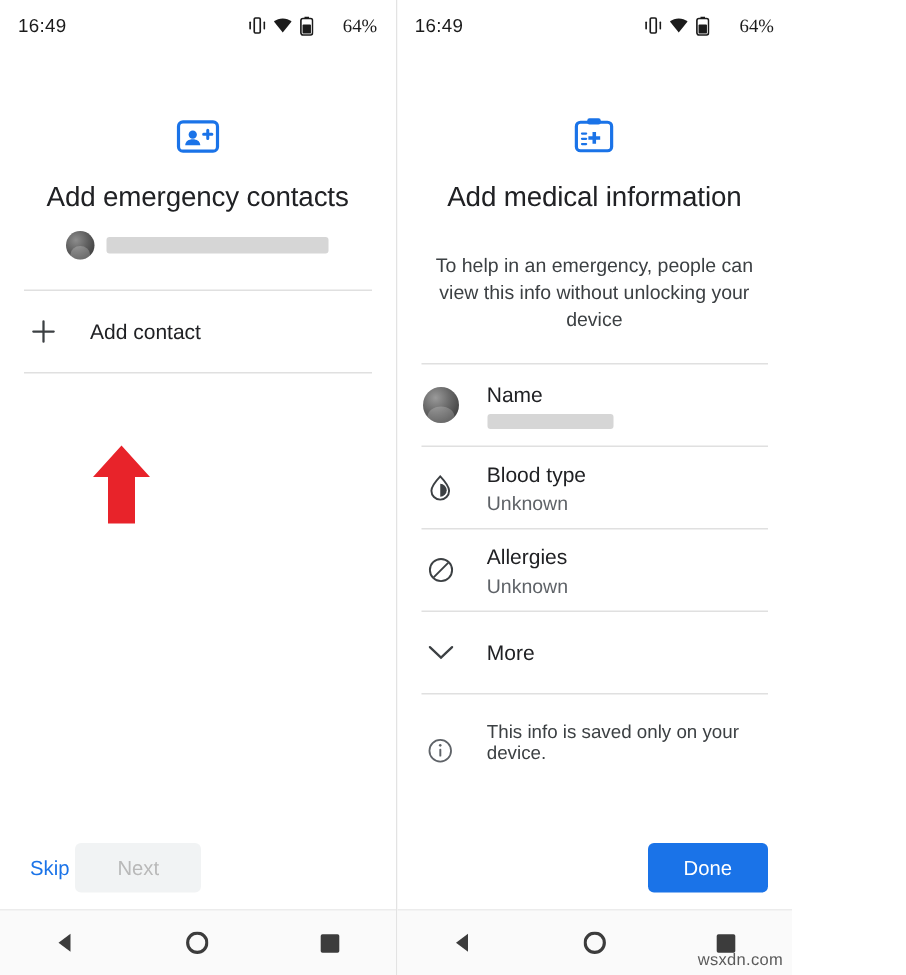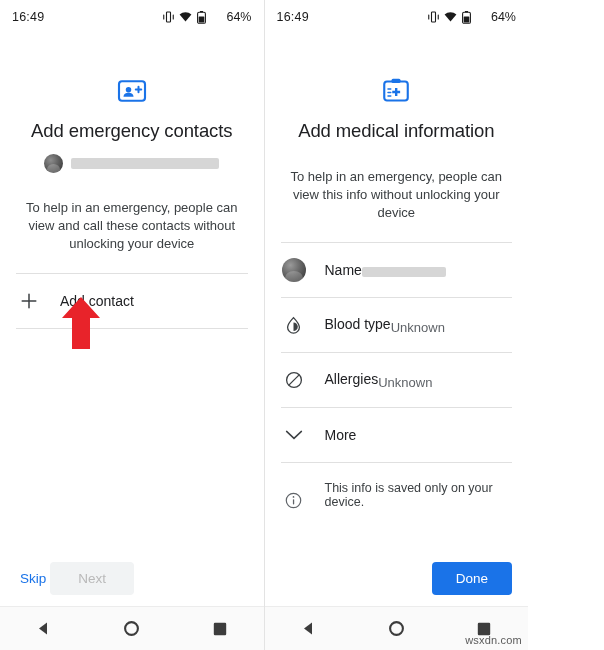--- a/index.html
+++ b/index.html
@@ -40,21 +40,21 @@
     font-size: 12.5px;
     color: #1b1b1b;
   }
   .status-clock { letter-spacing: 0.2px; }
   .status-icons {
     display: flex;
     align-items: center;
     gap: 5px;
   }
   .status-icons svg { display: block; }
-  .battery-pct { font-size: 12.5px; margin-left: 15px; }
+  .battery-pct { font-size: 12.5px; margin-left: 15px; font-family: Liberation Serif, serif; }
 
   
   .content {
     flex: 1;
     padding: 0 16px;
     box-sizing: border-box;
     position: relative;
   }
   .hero-icon {
     margin-top: 42px;
@@ -121,21 +121,21 @@
     min-height: 54px;
     gap: 18px;
   }
   .row-icon {
     width: 26px;
     display: flex;
     justify-content: center;
     align-items: center;
     flex: none;
   }
-  .row-text { display: flex; flex-direction: row; justify-content: center; }
+  .row-text { display: flex; flex-direction: column; justify-content: center; }
   .row-title {
     font-size: 14px;
     color: #202124;
   }
   .row-sub {
     font-size: 13px;
     color: #5f6368;
     margin-top: 4px;
   }
   .redact.name { width: 84px; height: 10px; margin-top: 5px; }
@@ -278,21 +278,20 @@
         </svg>
       </div>
 
       <div class="title">Add emergency contacts</div>
 
       <div class="account-row">
         <span class="avatar-sm"></span>
         <span class="redact acct"></span>
       </div>
 
-      <div class="subtitle">To help in an emergency, people can view and call these contacts without unlocking your device</div>
 
       <div class="divider mt"></div>
 
       <div class="row">
         <span class="row-icon">
           <svg width="18" height="18" viewBox="0 0 18 18">
               <path d="M9 2.2v13.6M2.2 9h13.6" stroke="#3c4043" stroke-width="1.5" stroke-linecap="round"></path>
             </svg>
         </span>
         <span class="row-title">Add contact</span>

